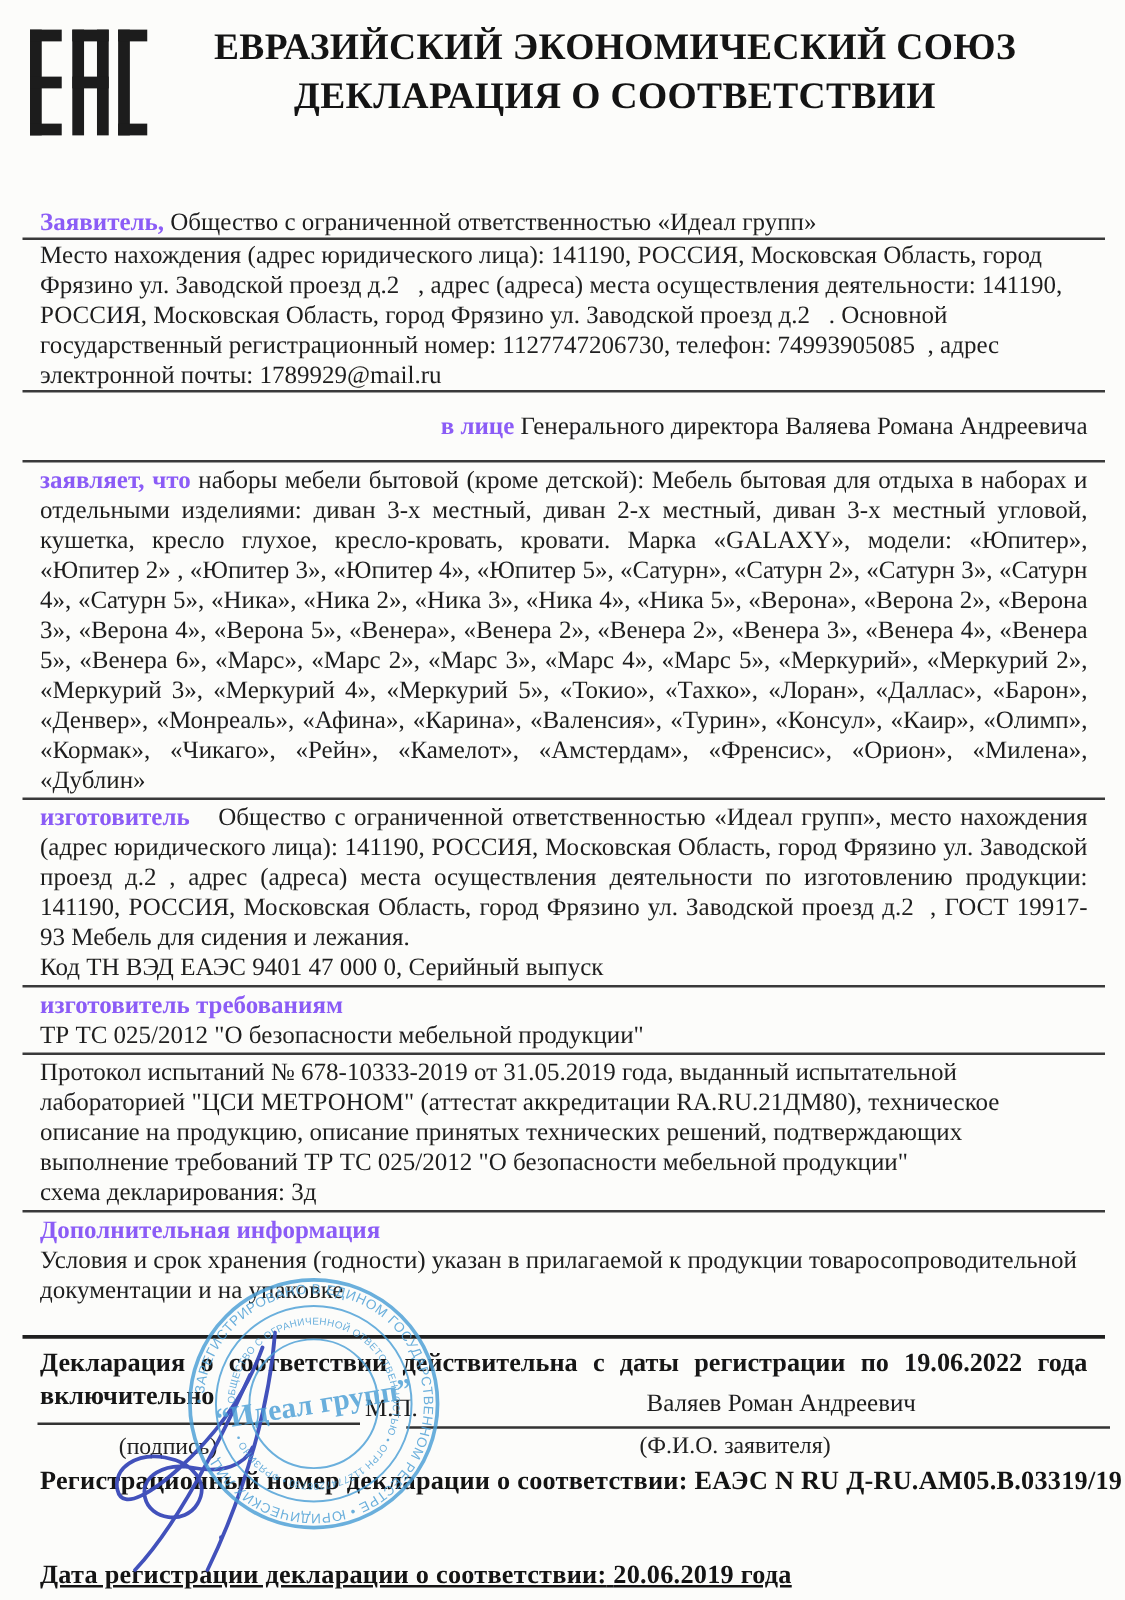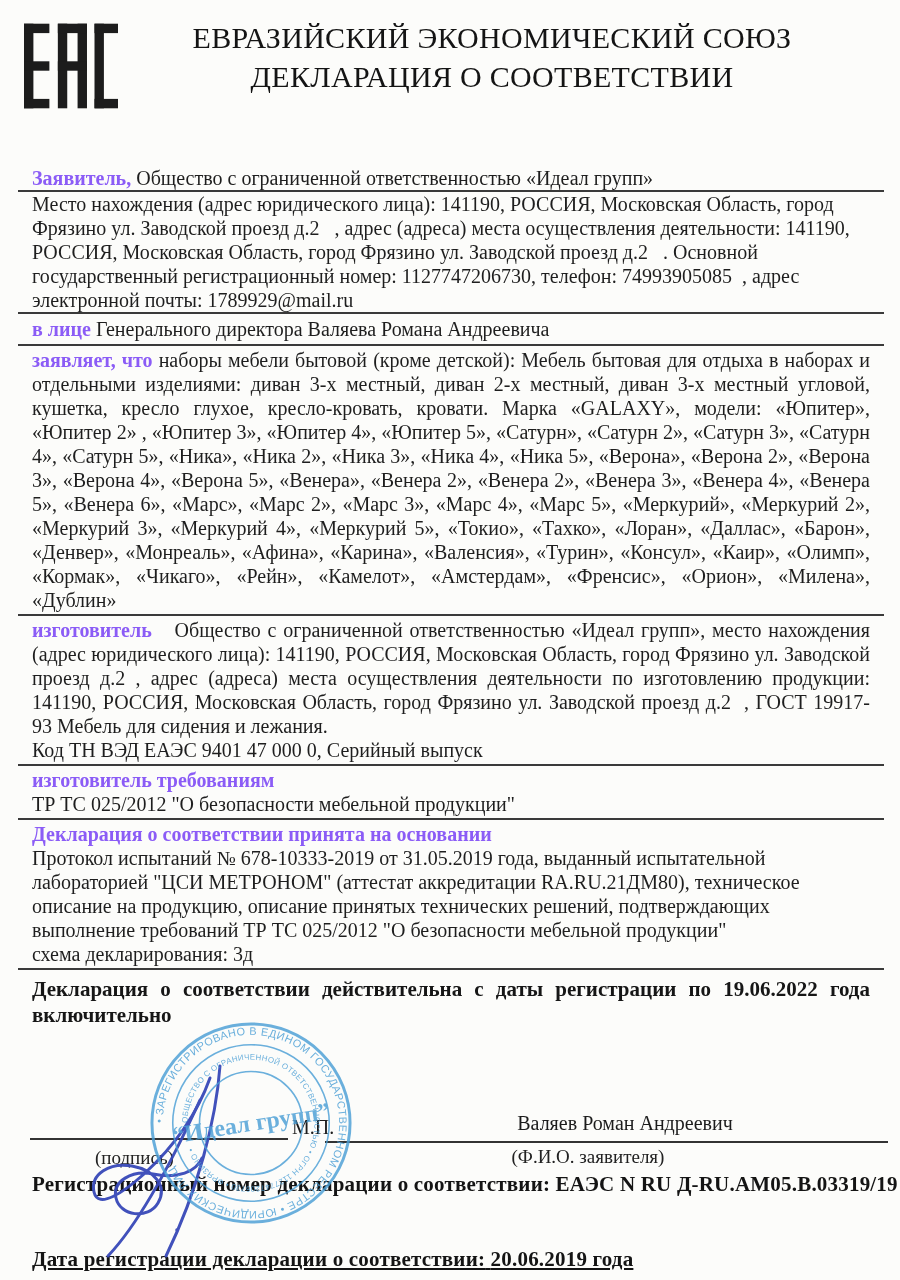--- a/index.html
+++ b/index.html
@@ -6,30 +6,30 @@
   .page {
     position:relative; width:900px; height:1280px; margin:0 auto;
     background:#fcfcfa; overflow:hidden;
     font-family:"Liberation Serif", serif; color:#1e1e1e;
   }
   
   .eac-logo { position:absolute; left:24px; top:22px; width:94px; height:88px; }
   
   .title {
     position:absolute; left:130px; right:46px; top:18px;
-    text-align:center; font-weight:normal; font-size:30px; line-height:39px;
+    text-align:center; font-weight:bold; font-size:30px; line-height:39px;
     color:#141414; letter-spacing:0.3px;
   }
   
   .doc { position:absolute; top:165px; left:18px; right:16px; font-size:20px; line-height:24px; }
   .doc p { margin:0; }
   .row { border-bottom:2px solid #3a3a3a; }
   .r1 { padding:1px 14px 0; }
   .r2 { padding:0 14px;font-family:Liberation Serif, serif; }
-  .r3 { padding:3px 14px; }
+  .r3 { padding:15px 14px;text-align:right; }
   .r4 { padding:2px 14px; }
   .r5 { padding:2px 14px; }
   .r6 { padding:2px 14px; }
   .r7 { padding:2px 14px; }
   .r8 { padding:2px 14px 24px; border-bottom:3px solid #1f1f1f; }
   .r9 { padding:6px 14px 0; border-bottom:none; }
   b, .bold { font-weight:bold; color:#8b5cf6; }
   .just { text-align:justify; }
   .pre { white-space:pre-wrap;margin-left:16px; }
   .validity { font-weight:bold; font-size:21px; line-height:26px; text-align:justify; word-spacing:6px; color:#161616; }
@@ -94,25 +94,28 @@
       <p class="just"><b>изготовитель</b> <span class="pre">Общество с ограниченной ответственностью «Идеал групп», место нахождения (адрес юридического лица): 141190, РОССИЯ, Московская Область, город Фрязино ул. Заводской проезд д.2 , адрес (адреса) места осуществления деятельности по изготовлению продукции: 141190, РОССИЯ, Московская Область, город Фрязино ул. Заводской проезд д.2  , ГОСТ 19917-93 Мебель для сидения и лежания.</span></p>
       <p>Код ТН ВЭД ЕАЭС 9401 47 000 0, Серийный выпуск</p>
     </div>
 
     <div class="row r6">
       <p class="bold">изготовитель требованиям</p>
       <p>ТР ТС 025/2012 "О безопасности мебельной продукции"</p>
     </div>
 
     <div class="row r7">
-      <p class="bold">Декларация о соответствии принята на основании</p>
       <p>Протокол испытаний № 678-10333-2019 от 31.05.2019 года, выданный испытательной лабораторией "ЦСИ МЕТРОНОМ" (аттестат аккредитации RA.RU.21ДМ80), техническое описание на продукцию, описание принятых технических решений, подтверждающих выполнение требований ТР ТС 025/2012 "О безопасности мебельной продукции"</p>
       <p>схема декларирования: 3д</p>
     </div>
 
+    <div class="row r8">
+      <p class="bold">Дополнительная информация</p>
+      <p>Условия и срок хранения (годности) указан в прилагаемой к продукции товаросопроводительной документации и на упаковке</p>
+    </div>
 
     <div class="row r9">
       <p class="validity">Декларация о соответствии действительна с даты регистрации по 19.06.2022 года включительно</p>
     </div>
   </div>
 
   <div class="abs sig-line" style="left:30px; top:1138px; width:258px;"></div>
   <div class="abs cap" style="left:95px; top:1147px;">(подпись)</div>
   <div class="abs mp" style="left:292px; top:1116px;">М.П.</div>
   <div class="abs sig-line" style="left:325px; top:1141px; width:563px;"></div>

